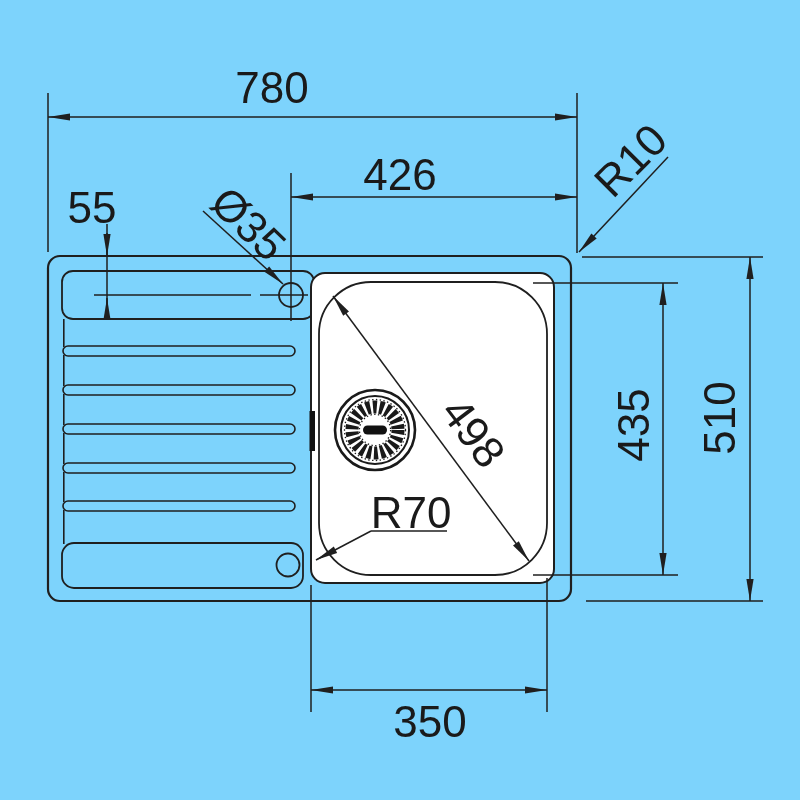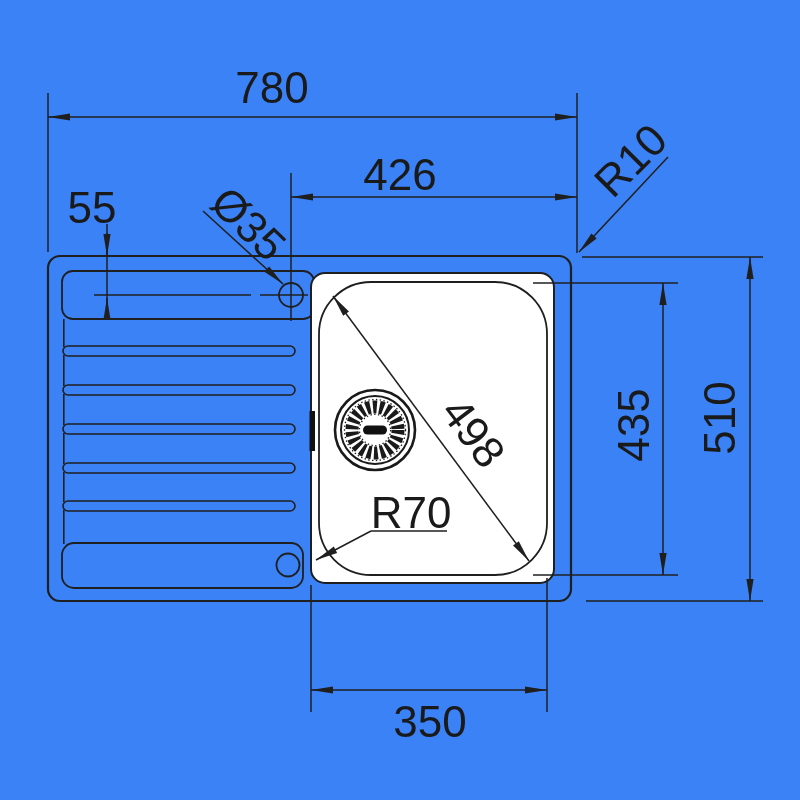--- a/index.html
+++ b/index.html
@@ -7,21 +7,21 @@
     padding: 0;
     background: #ffffff;
     width: 800px;
     height: 800px;
     overflow: hidden;
   }
   .stage {
     position: relative;
     width: 800px;
     height: 800px;
-    background: #3b82f6;
+    background: #7dd3fc;
   }
   svg {
     display: block;
   }
   text {
     font-family: "Liberation Sans", "DejaVu Sans", sans-serif;
     font-size: 44px;
     font-weight: 400;
     fill: #1a1a1a;
   }

